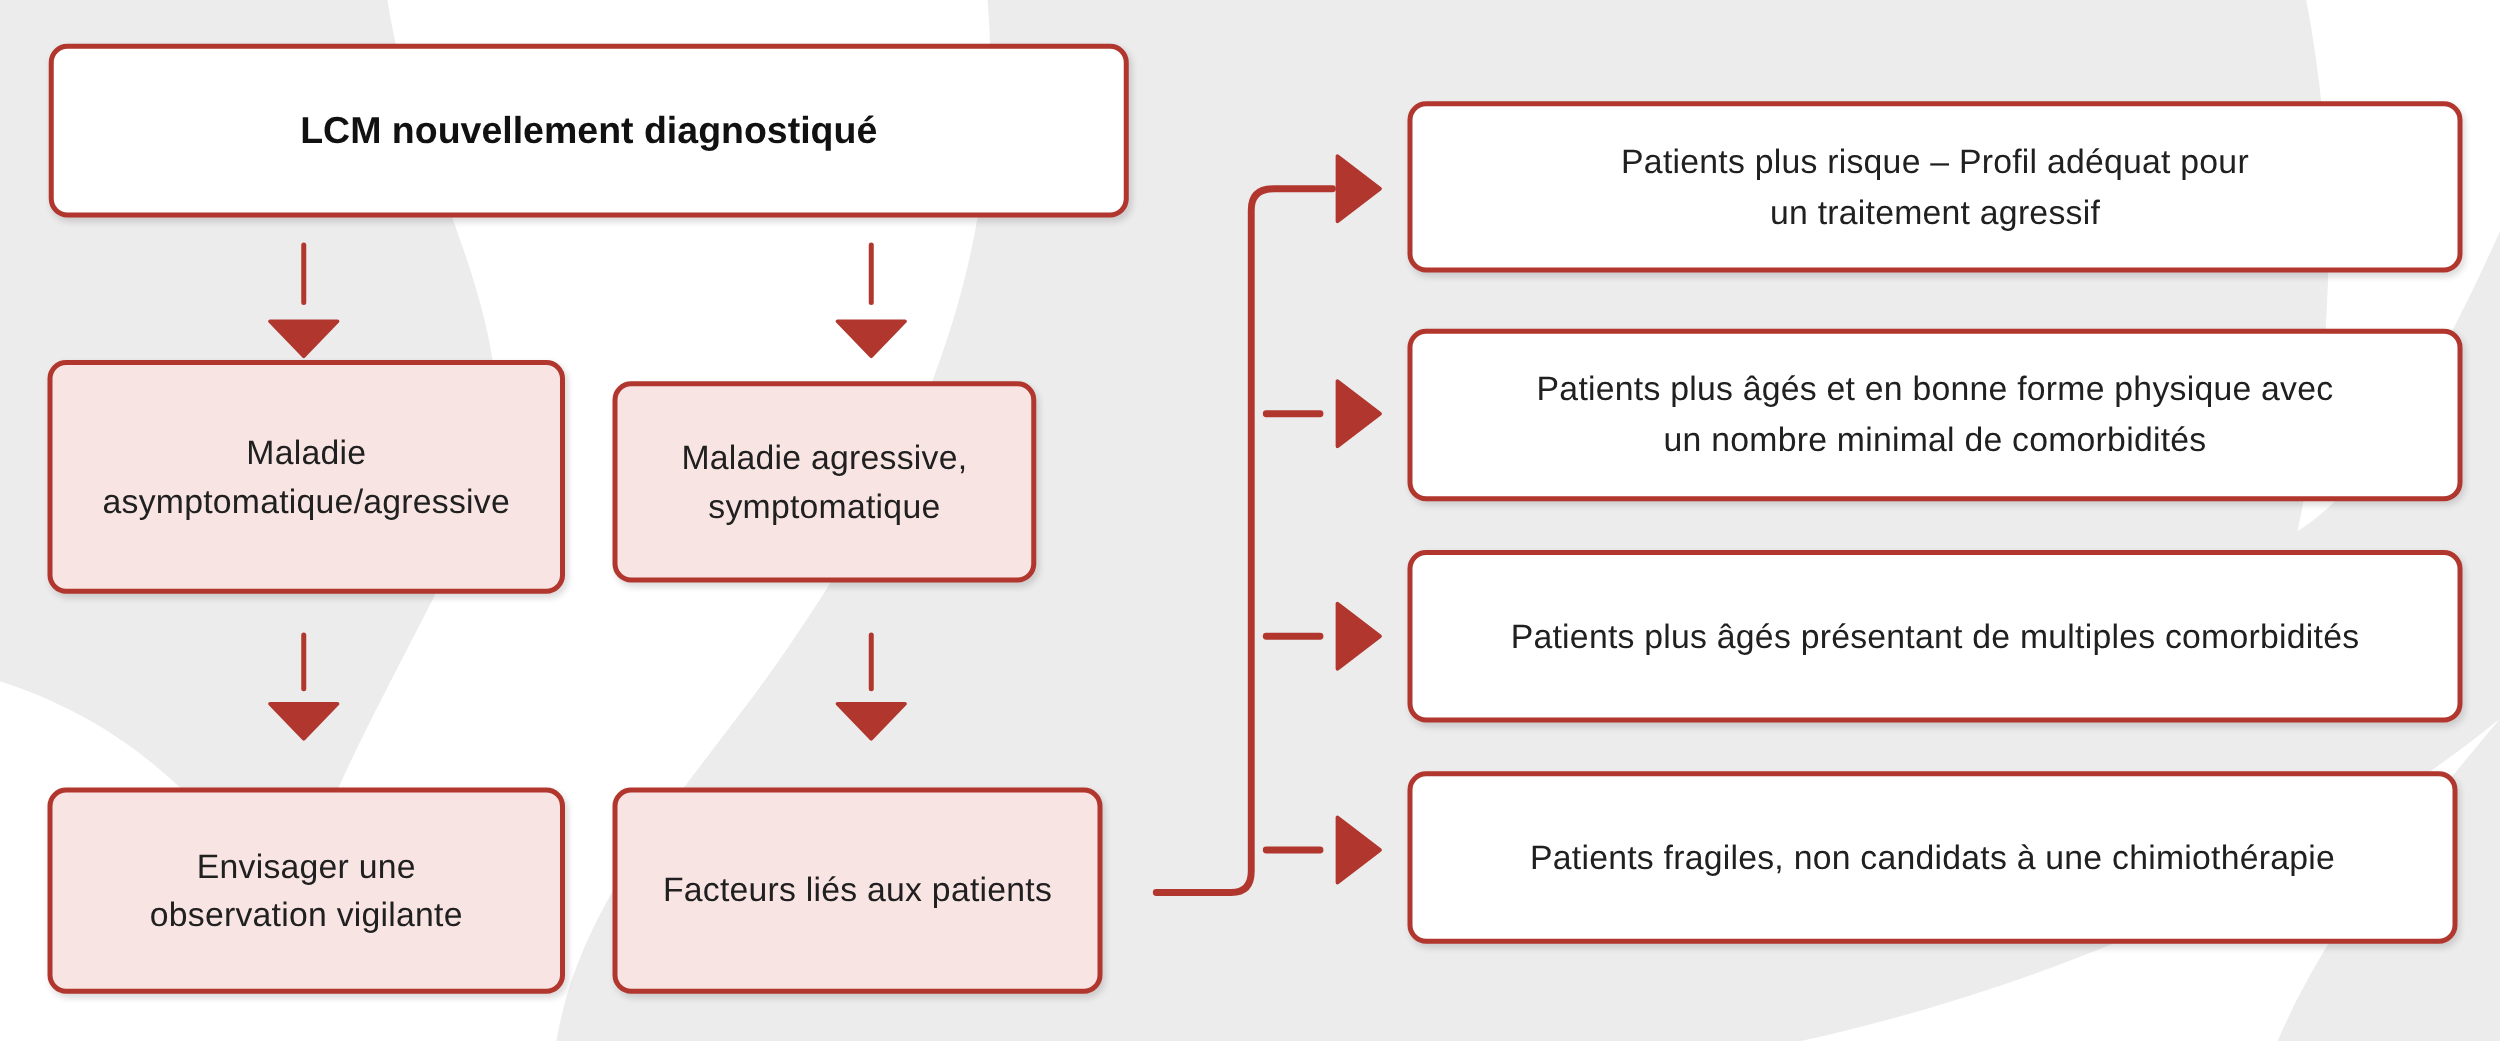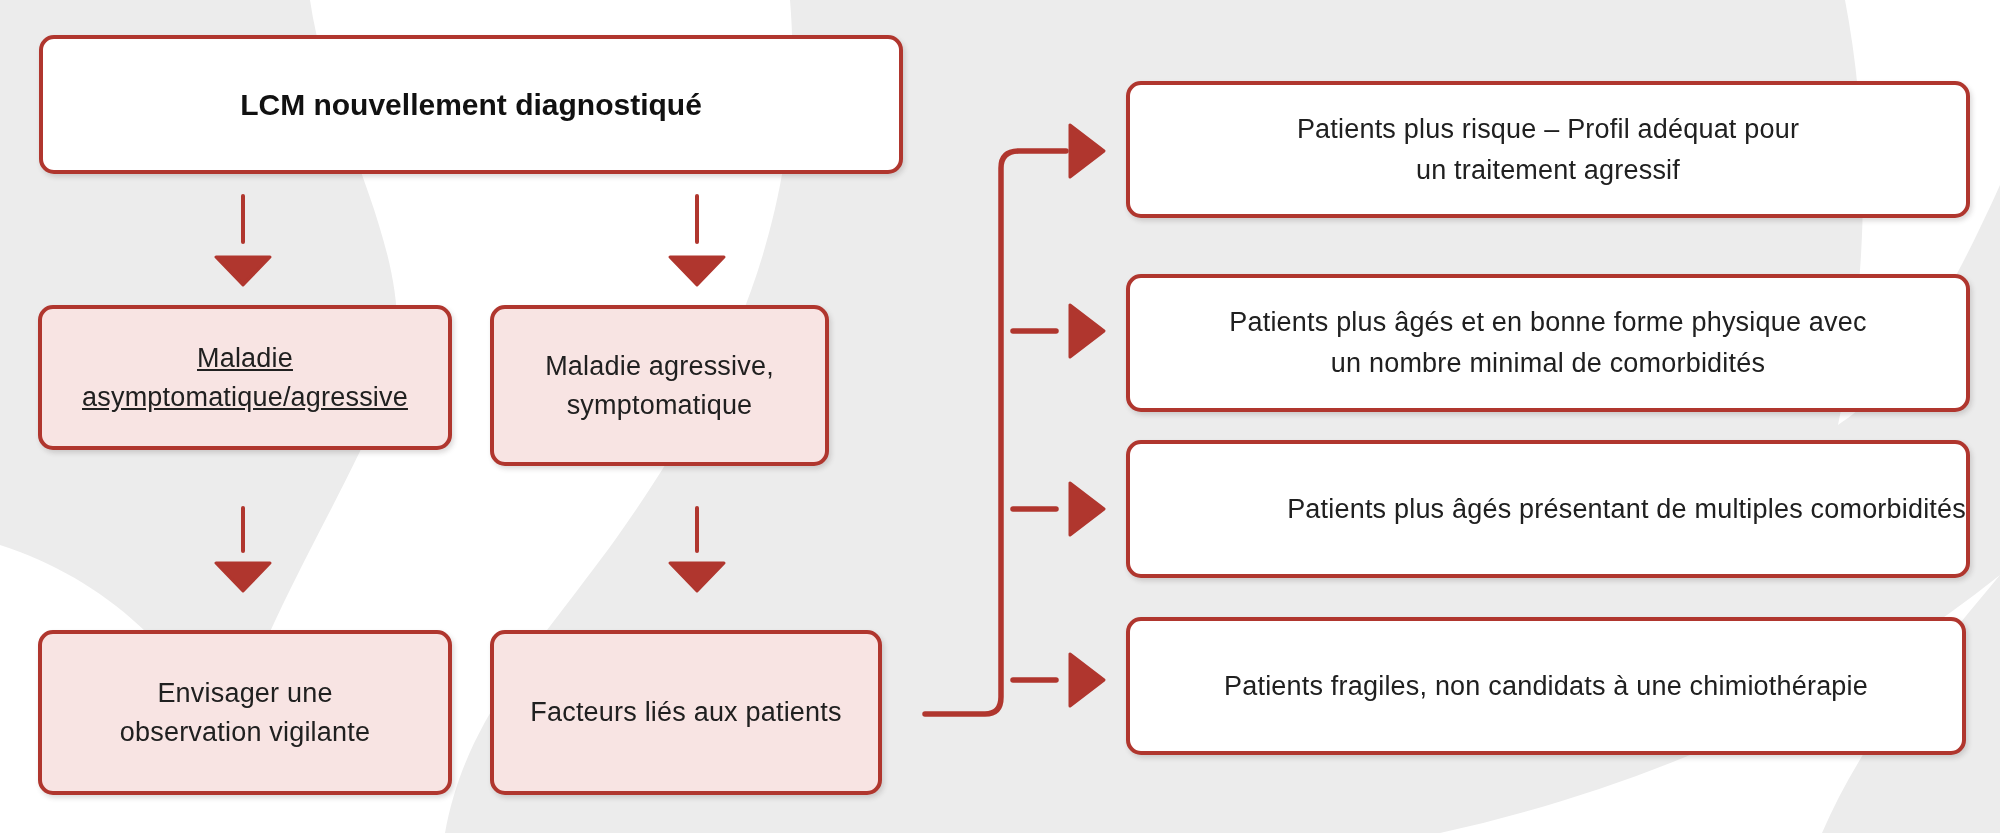--- a/index.html
+++ b/index.html
@@ -33,28 +33,28 @@
   }
   .node.white { background: var(--white, #ffffff); }
   .node.pink  { background: var(--pink, #f8e4e3); }
 
   .node .tline { font-size: 27px; line-height: 39px; letter-spacing: 0.2px; }
   .node.big-right .tline { font-size: 27px; line-height: 41px; }
 
   #node-root { left: 39px; top: 35px; width: 864px; height: 139px; }
   #node-root .tline { font-size: 30px; font-weight: bold; letter-spacing: 0; color: #111111; }
 
-  #node-indolent   { left: 38px;  top: 305px; width: 414px; height: 145px; text-decoration: underline; }
+  #node-indolent   { left: 38px;  top: 288px; width: 414px; height: 187px; }
   #node-aggressive { left: 490px; top: 305px; width: 339px; height: 161px; }
   #node-watchful   { left: 38px;  top: 630px; width: 414px; height: 165px; }
   #node-factors    { left: 490px; top: 630px; width: 392px; height: 165px; }
 
   #node-profile-1 { left: 1126px; top: 81px;  width: 844px; height: 137px; }
-  #node-profile-2 { left: 1126px; top: 274px; width: 844px; height: 138px; }
-  #node-profile-3 { left: 1126px; top: 440px; width: 844px; height: 138px; align-items: flex-end; }
+  #node-profile-2 { left: 1126px; top: 263px; width: 844px; height: 138px; }
+  #node-profile-3 { left: 1126px; top: 440px; width: 844px; height: 138px; }
   #node-profile-4 { left: 1126px; top: 617px; width: 840px; height: 138px; }
 </style>
 </head>
 <body>
 
 <div class="stage">
 
   <svg class="decor" viewBox="0 0 2000 833">
     <path fill="#ffffff" d="M 310 0 L 790 0 C 810 240 700 420 615 540 C 535 650 465 720 445 833 L 200 833 C 245 640 335 520 385 395 C 432 275 330 140 310 0 Z"></path>
     <path fill="#ffffff" d="M 0 545 C 125 585 220 685 262 833 L 0 833 Z"></path>

